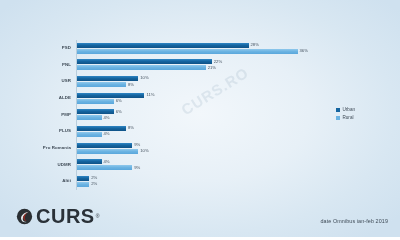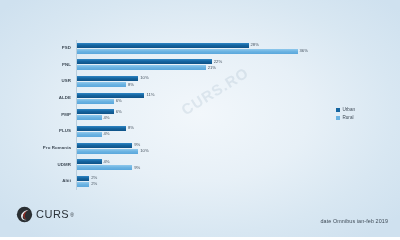--- a/index.html
+++ b/index.html
@@ -125,22 +125,22 @@
     display: flex;
     align-items: center;
   }
   #logo-mark {
     width: 17px;
     height: 17px;
     margin-right: 3px;
     flex: 0 0 17px;
   }
   #logo-text {
-    font-size: 11px;
-    font-weight: normal;
+    font-size: 20px;
+    font-weight: bold;
     letter-spacing: 0.5px;
     color: #2a3138;
     line-height: 1;
   }
   #logo-reg {
     font-size: 5px;
     color: #2a3138;
     vertical-align: super;
     margin-left: 1px;
   }

